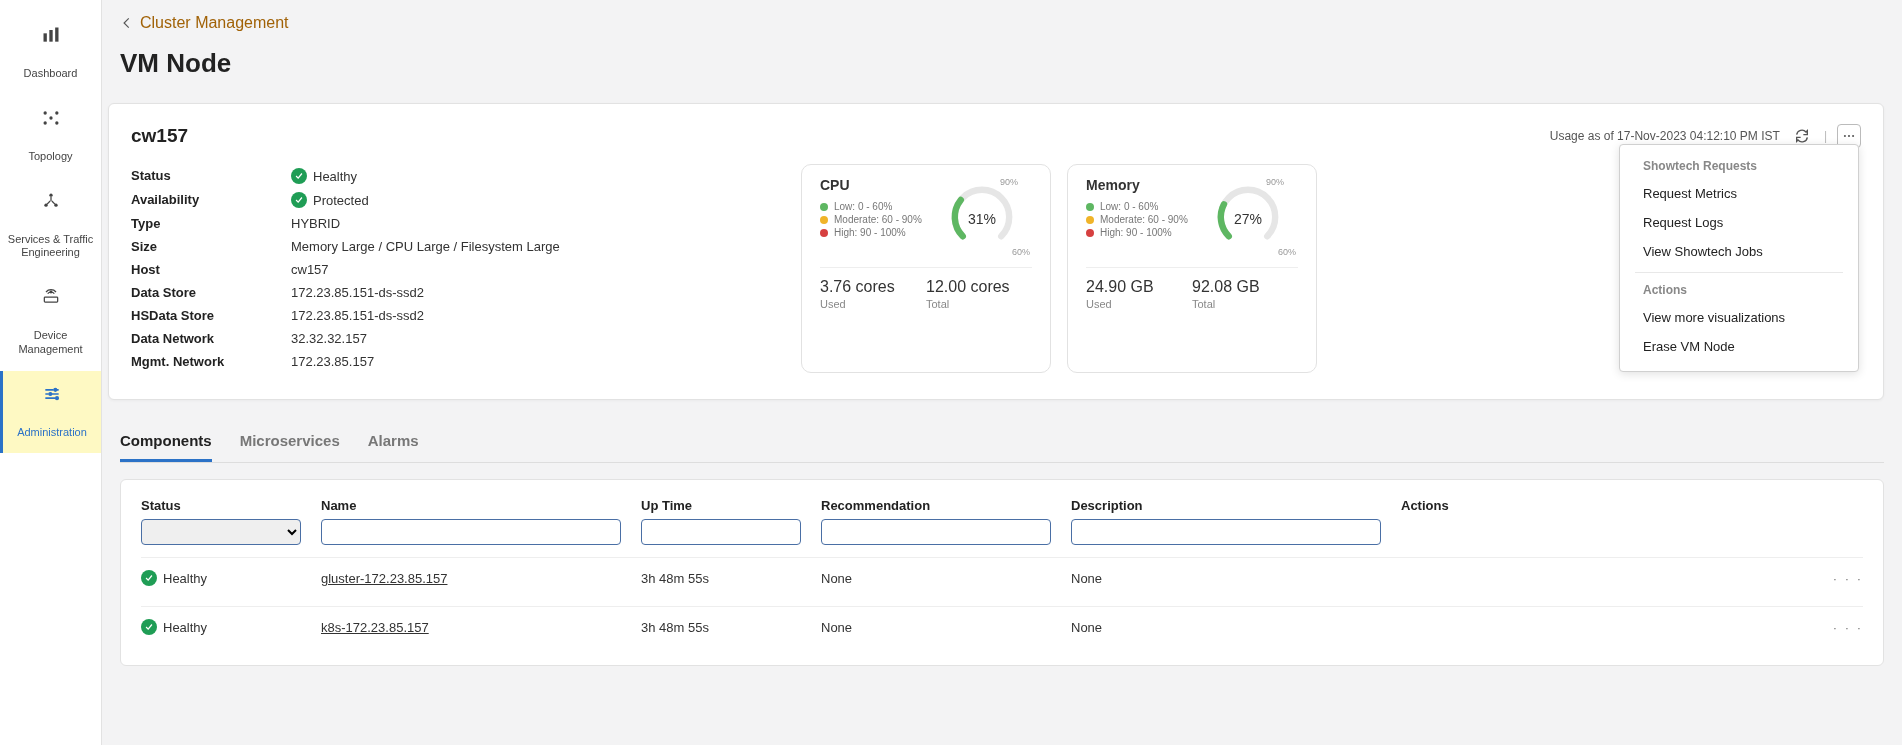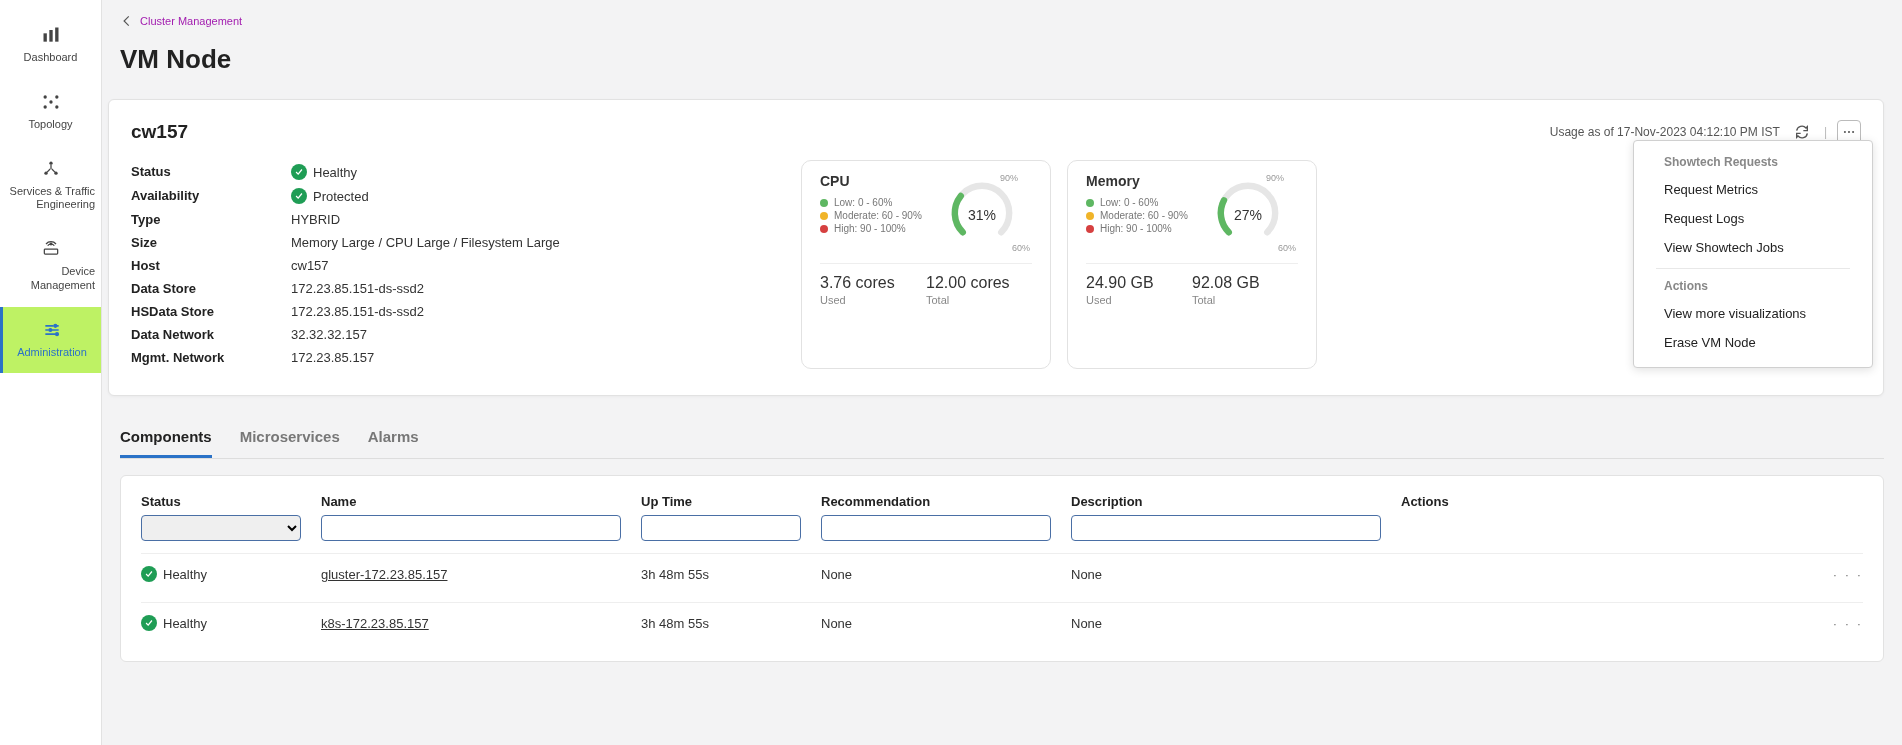--- a/index.html
+++ b/index.html
@@ -2,30 +2,30 @@
 <html><head>
 <meta charset="utf-8">
 <style>
   * { box-sizing: border-box; margin:0; padding:0; }
   body { font-family: "Segoe UI", Arial, sans-serif; background:#f3f3f4; width:1902px; height:745px; color:#222; overflow:hidden; }
   .app { display:flex; height:100%; }
 
   
   .sidebar { width:102px; background:#fff; border-right:1px solid #e2e2e2; padding-top:12px; }
   .sb-item { display:flex; flex-direction:column; align-items:center; padding:12px 6px 14px; cursor:pointer; text-align:center; }
-  .sb-item.active { background:#bef264; border-left:3px solid #2b72c7; }
+  .sb-item.active { background:#fef9c3; border-left:3px solid #2b72c7; }
   .sb-item .ico { width:22px; height:22px; display:flex; align-items:center; justify-content:center; color:#444;}
   .sb-item.active .ico { color:#2b72c7; }
-  .sb-item span.lab { font-size:11px; color:#444; margin-top:5px; line-height:1.25;text-align:right; }
+  .sb-item span.lab { font-size:11px; color:#444; margin-top:21px; line-height:1.25; }
   .sb-item.active span.lab { color:#2b72c7; }
 
   
   .main { flex:1; overflow:auto; }
   .header { padding:14px 18px 10px; }
-  .crumb { display:flex; align-items:center; color:#a21caf; font-size:11px; cursor:pointer; }
+  .crumb { display:flex; align-items:center; color:#a16207; font-size:16px; cursor:pointer; }
   .crumb svg { margin-right:6px; }
   .page-title { font-size:26px; font-weight:600; color:#222; margin-top:16px; }
 
   .card { background:#fff; border:1px solid #e2e2e2; border-radius:6px; margin:14px 18px 0 6px; padding:20px 22px 26px; position:relative; box-shadow:0 1px 3px rgba(0,0,0,.04);}
   .card-head { display:flex; justify-content:space-between; align-items:center; }
   .node-name { font-size:19px; font-weight:600; }
   .usage-area { display:flex; align-items:center; gap:10px; font-size:12px; color:#555; }
   .iconbtn { width:24px;height:24px;border:1px solid #bbb;border-radius:4px;display:flex;align-items:center;justify-content:center;cursor:pointer;color:#555;}
   .iconbtn.plain { border:none; }
 
@@ -54,21 +54,21 @@
   .gauge-svg { position:relative; width:100px;height:80px; }
   .gauge-svg .glabel { position:absolute; font-size:9px; color:#999; }
   .gauge-svg .gcenter { position:absolute; top:52%; left:50%; transform:translate(-50%,-50%); font-size:14px; font-weight:500; color:#333;}
   .gauge-hr { border:none;border-top:1px solid #eee; margin:10px 0; }
   .gstats { display:flex; }
   .gstats .col { flex:1; }
   .gstats .col .big { font-size:16px; font-weight:500; color:#333; }
   .gstats .col .sm { font-size:11px; color:#888; margin-top:2px;}
 
   
-  .menu { position:absolute; right:10px; top:40px; width:240px; background:#fff; border:1px solid #d0d0d0; box-shadow:0 2px 10px rgba(0,0,0,.12); border-radius:4px; padding:10px 12px; z-index:20;}
+  .menu { position:absolute; right:24px; top:40px; width:240px; background:#fff; border:1px solid #d0d0d0; box-shadow:0 2px 10px rgba(0,0,0,.12); border-radius:4px; padding:10px 5px; z-index:20;}
   .menu .mh { font-size:12px; font-weight:600; color:#888; padding:4px 18px 6px; }
   .menu .mi { font-size:13px; color:#222; padding:7px 18px; cursor:pointer; }
   .menu hr { border:none;border-top:1px solid #e8e8e8; margin:6px 10px; }
 
   
   .tabs { display:flex; gap:28px; margin:22px 18px 0 18px; border-bottom:1px solid #ddd; }
   .tab { padding:10px 0; font-size:15px; font-weight:600; color:#777; cursor:pointer; border-bottom:3px solid transparent; }
   .tab.active { color:#222; border-bottom-color:#2b72c7; }
 
   

